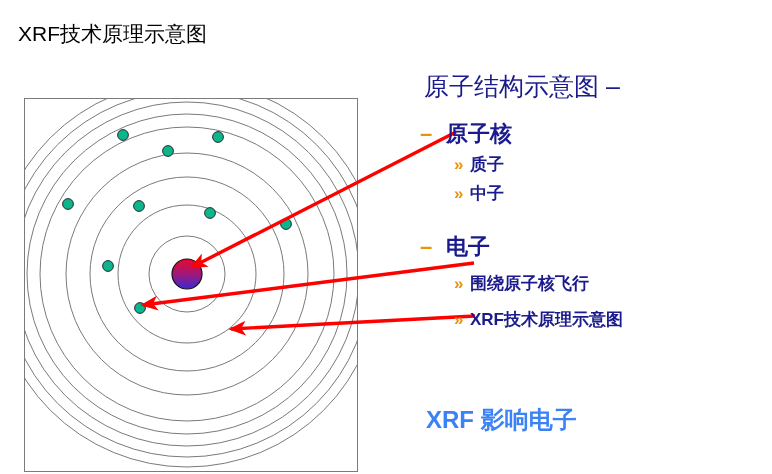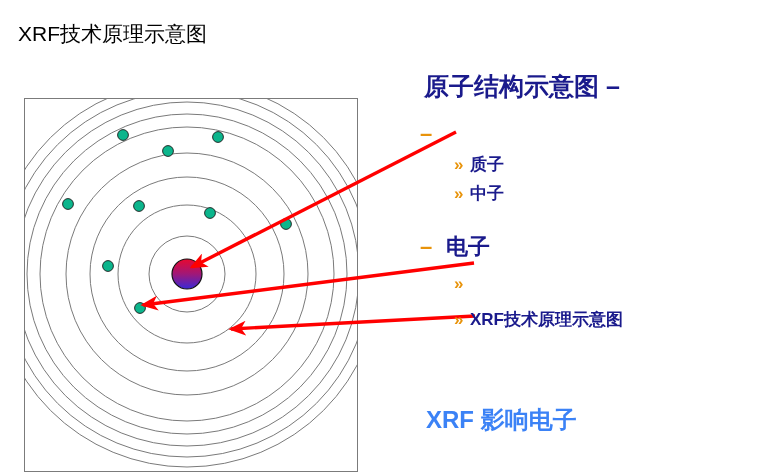--- a/index.html
+++ b/index.html
@@ -72,21 +72,21 @@
     height: 400px;
   }
 
   .heading-line {
     position: absolute;
     left: 12px;
     top: 0px;
     font-size: 25px;
     line-height: 34px;
     color: #1a1a8c;
-    font-weight: bold;
+    font-weight: normal;
     white-space: nowrap;
   }
 
   .lvl1 {
     position: absolute;
     left: 8px;
     font-size: 22px;
     line-height: 30px;
     color: #1a1a8c;
     font-weight: bold;
@@ -201,39 +201,41 @@
         <line x1="475" y1="307" x2="231" y2="320" stroke="#FF0000" stroke-width="3.4" marker-end="url(#redhead)"></line>
       </g>
   </svg>
 
   <div id="text-panel">
 
     <div class="heading-line">原子结构示意图 –</div>
 
     <div class="lvl1" style="top:50px;">
       <span class="bullet">–</span>
+      <span class="body">原子核</span>
     </div>
 
     <div class="lvl2" style="top:84px;">
       <span class="bullet">»</span>
       <span class="body">质子</span>
     </div>
 
     <div class="lvl2" style="top:113px;">
       <span class="bullet">»</span>
       <span class="body">中子</span>
     </div>
 
     <div class="lvl1" style="top:163px;">
       <span class="bullet">–</span>
       <span class="body">电子</span>
     </div>
 
     <div class="lvl2" style="top:203px;">
       <span class="bullet">»</span>
+      <span class="body">围绕原子核飞行</span>
     </div>
 
     <div class="lvl2 wrap" style="top:239px;">
       <span class="bullet">»</span>
       <span class="body-multi">
         <span>XRF技术原理示意图</span><br>
       </span>
     </div>
 
     <div id="footer-line">XRF 影响电子</div>

